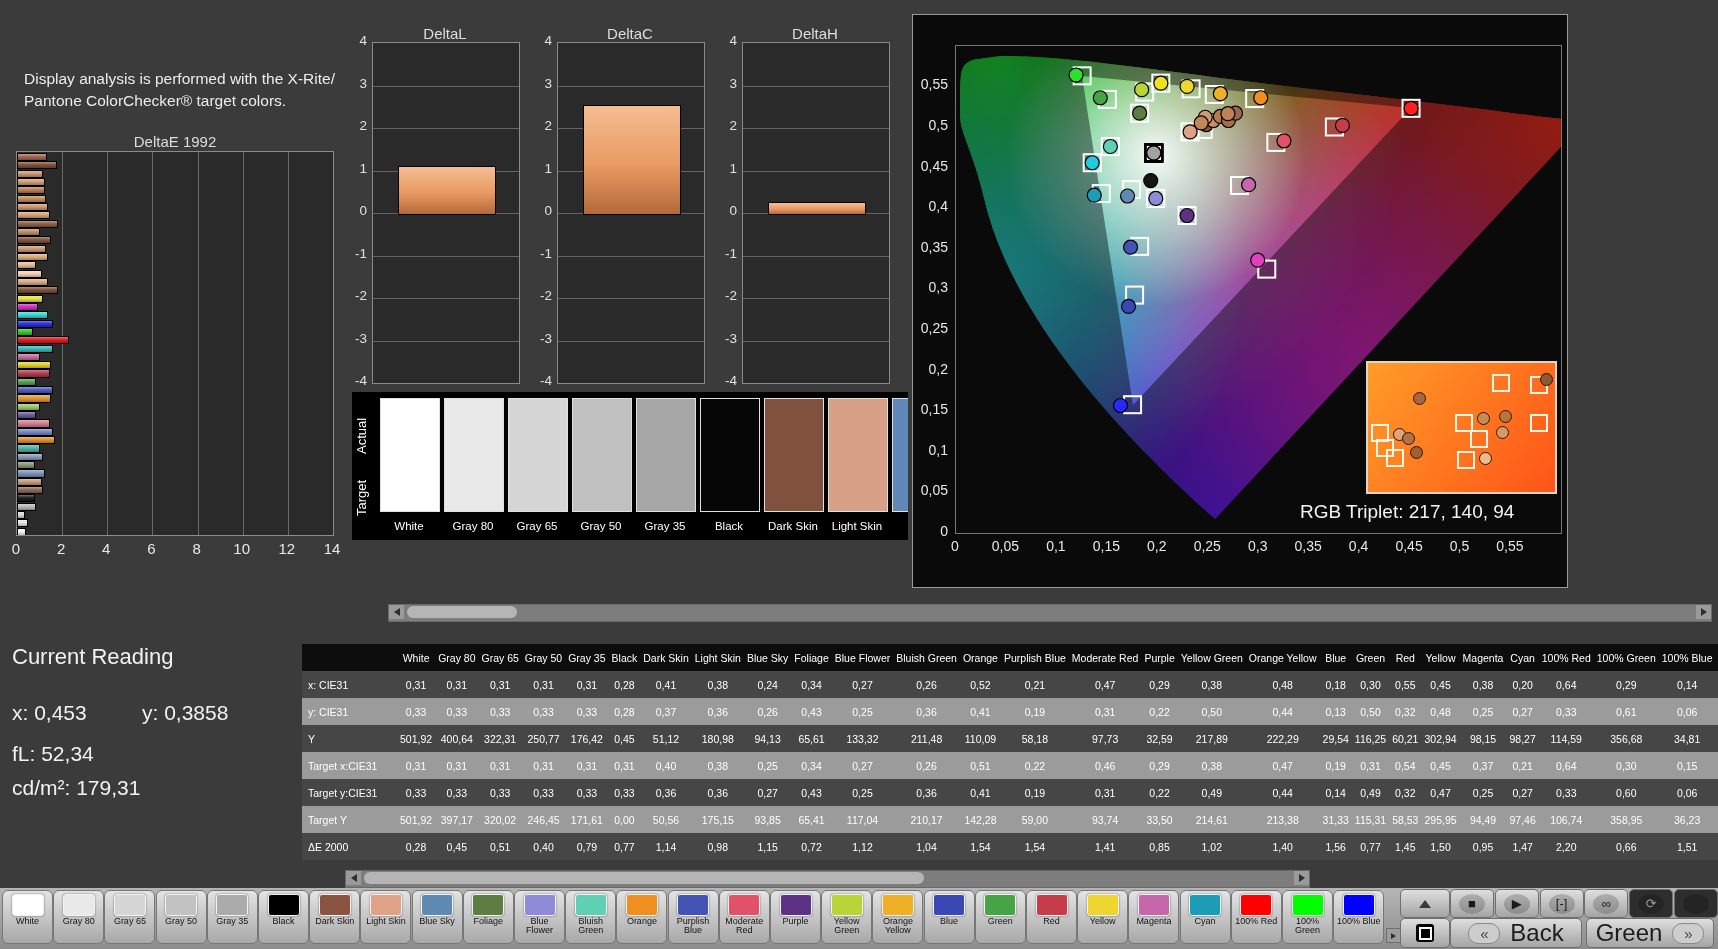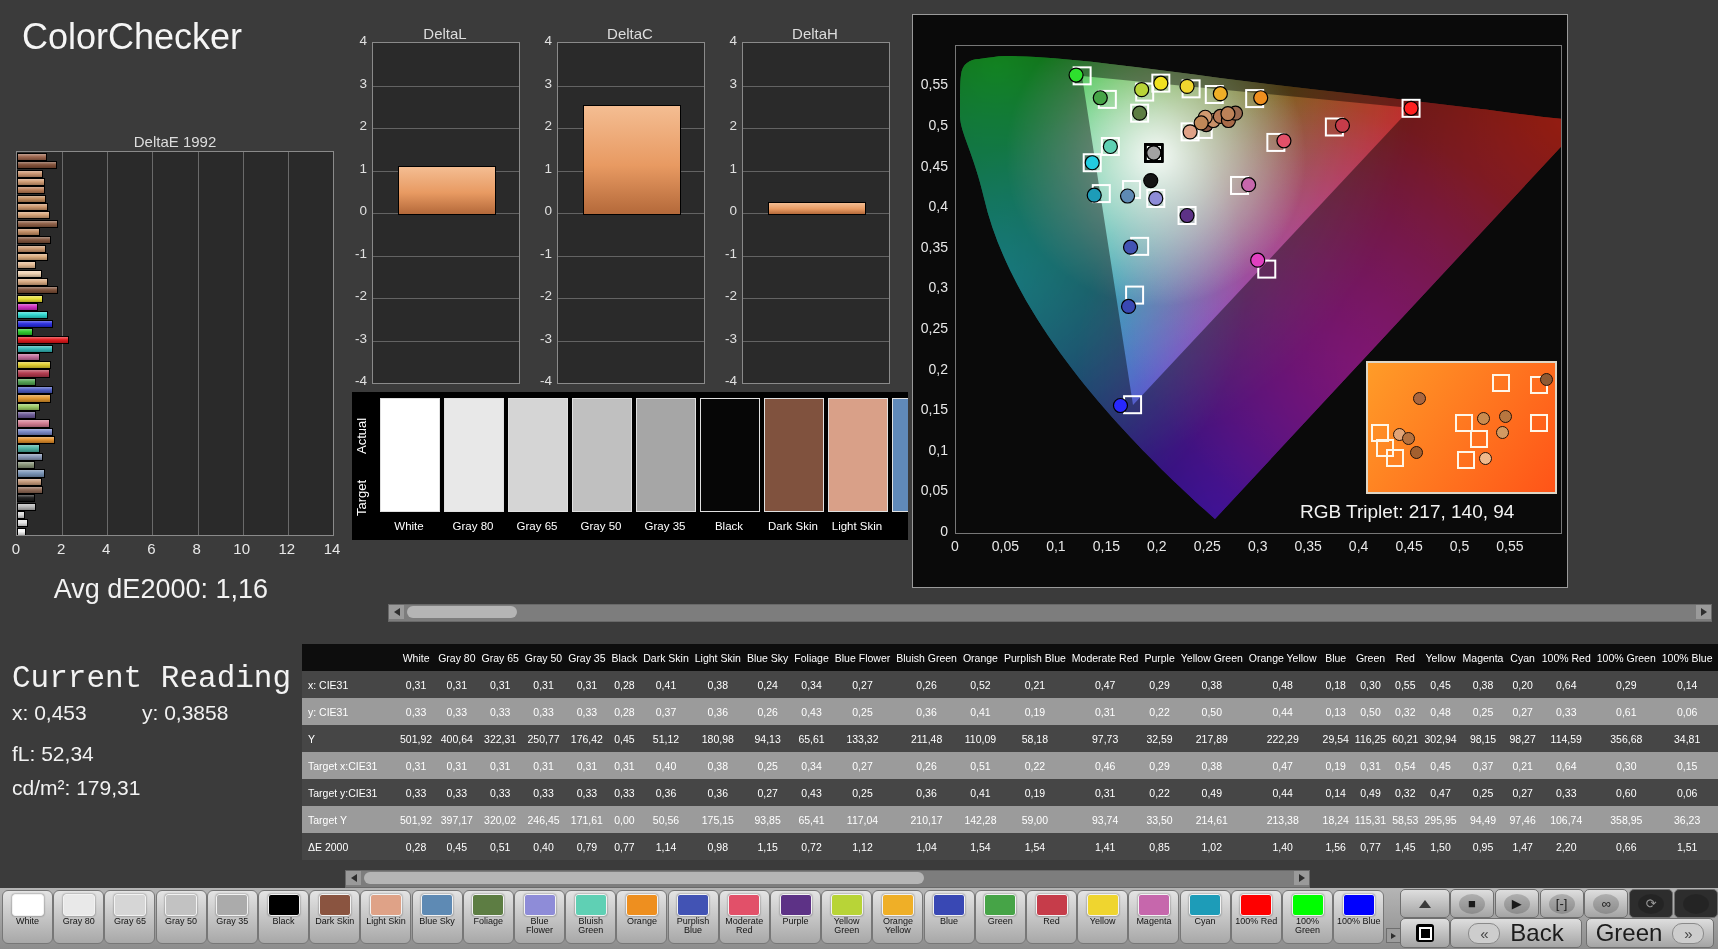--- a/index.html
+++ b/index.html
@@ -69,21 +69,21 @@
   .oval{background:rgba(0,0,0,.18);border-radius:50%;width:26px;height:20px;display:flex;align-items:center;justify-content:center;font-size:13px;}
   .navbtn{font-size:24px;color:#1c1c1c;gap:10px;}
   .chev{width:30px;height:19px;border-radius:10px;background:#cdcdcd;border:1px solid #8a8a8a;
         font-size:15px;color:#444;display:flex;align-items:center;justify-content:center;}
 </style>
 </head>
 <body>
 
 <div id="stage">
 
-  <div class="abs" id="title">ColorChecker</div>
+  <div class="abs" id="subtitle">Display analysis is performed with the X-Rite/ Pantone ColorChecker® target colors.</div>
 
   <div class="abs" id="de-title">DeltaE 1992</div>
   <div class="abs" id="de-plot">
       <div class="de-grid" style="left: 45.1429px;"></div>
       <div class="de-grid" style="left: 90.2857px;"></div>
       <div class="de-grid" style="left: 135.429px;"></div>
       <div class="de-grid" style="left: 180.571px;"></div>
       <div class="de-grid" style="left: 225.714px;"></div>
       <div class="de-grid" style="left: 270.857px;"></div>
       <div class="de-bar" style="top: 1px; height: 6.12609px; width: 28.44px; background-color: rgb(154, 97, 72);"></div>
@@ -233,22 +233,21 @@
   <div class="sbar abs" style="left:388px;top:604px;width:1322px;">
     <div class="sb-btn" style="left:0;">
         <span class="tri-l"></span>
       </div>
     <div class="sb-thumb" style="left:18px;width:110px;"></div>
     <div class="sb-btn" style="right:0;">
         <span class="tri-r"></span>
       </div>
   </div>
 
-  <div class="stat-big" style="left:20px;top:574px;width:248px;text-align:right;">Avg dE2000: 1,16</div>
-  <div class="stat-big" style="left:12px;top:661px;font-size:31px;font-family:Liberation Mono, monospace;">Current Reading</div>
+  <div class="stat-big" style="left:12px;top:644px;font-size:22px;">Current Reading</div>
   <div class="stat-med" style="left:12px;top:701px;">x: 0,453</div>
   <div class="stat-med" style="left:142px;top:701px;">y: 0,3858</div>
   <div class="stat-med" style="left:12px;top:742px;">fL: 52,34</div>
   <div class="stat-med" style="left:12px;top:776px;">cd/m²: 179,31</div>
 
   <div class="abs" id="cie-panel"></div>
   <svg class="abs" id="cie-svg" width="605" height="487" viewBox="0 0 605 487">
     <defs>
       <clipPath id="hs-clip">
           <path d="M259 473 C200 420 60 290 28 152 C18 108 4 86 4 70 C4 48 4 36 5 29 C6 18 14 13 23 13 C32 12 40 10 50 10 C60 10 70 10.5 80 11 C104 12.5 130 15 154 18 C190 22 228 27 264 32 C312 38 360 44 408 49 C447 54 486 58 525 63 C552 66 580 71 629 75 Z"></path>
@@ -613,21 +612,21 @@
             <td>93,85</td>
             <td>65,41</td>
             <td>117,04</td>
             <td>210,17</td>
             <td>142,28</td>
             <td>59,00</td>
             <td>93,74</td>
             <td>33,50</td>
             <td>214,61</td>
             <td>213,38</td>
-            <td>18,24</td>
+            <td>31,33</td>
             <td>115,31</td>
             <td>58,53</td>
             <td>295,95</td>
             <td>94,49</td>
             <td>97,46</td>
             <td>106,74</td>
             <td>358,95</td>
             <td>36,23</td>
             <td>395,18</td>
           </tr>

